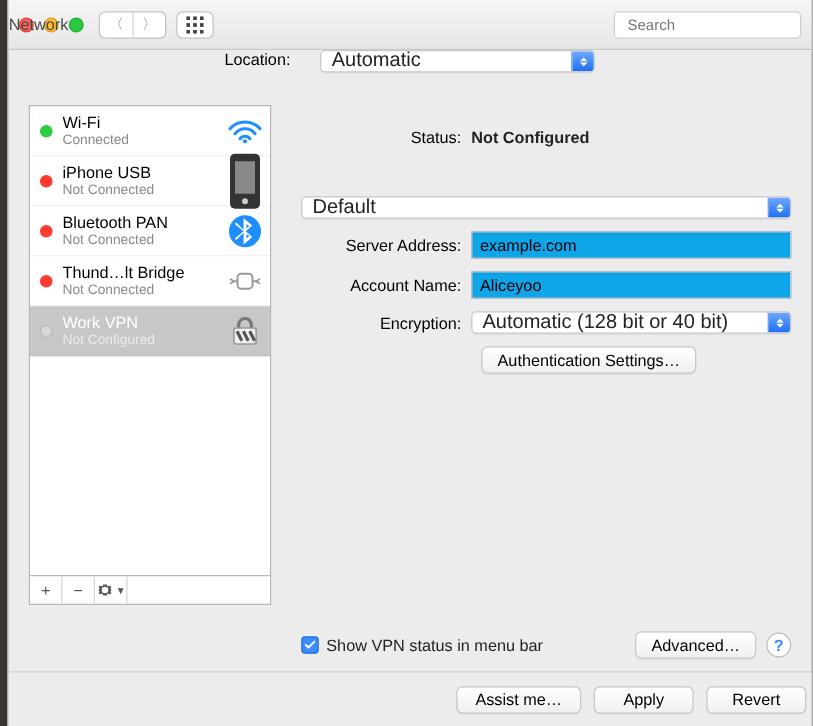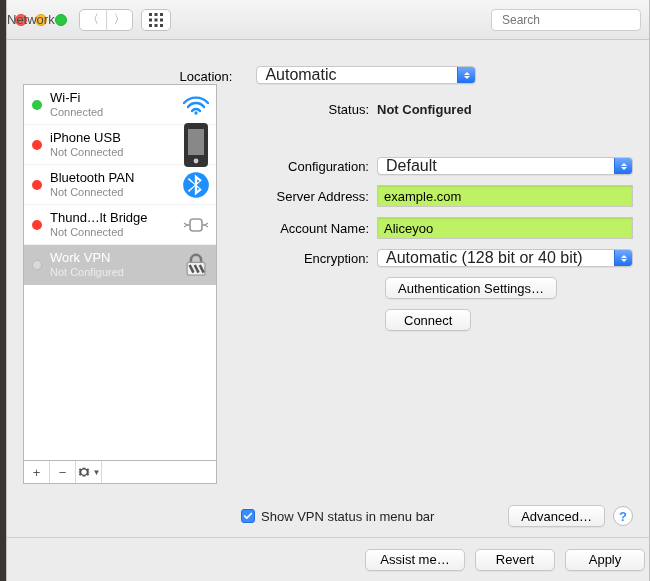--- a/index.html
+++ b/index.html
@@ -73,21 +73,21 @@
     height:22px; width:150px; padding:0 6px; color:#9a9a9a;
   }
   .searchwrap svg { width:12px; height:12px; margin-right:4px; fill:#9a9a9a;}
   .searchwrap input {
     border:none; outline:none; font-size:12px; flex:1; background:transparent;
     color:#333;
   }
   
   .location-row {
     height: 44px;
-    display:flex; align-items:flex-end; justify-content:center;
+    display:flex; align-items:flex-start; justify-content:center;
     gap:24px;
   }
   .location-row label { color:#000; }
   .select {
     position:relative;
     background:#fff;
     border:1px solid #c8c8c8;
     border-radius:4px;
     height:18px;
     display:flex; align-items:center;
@@ -167,21 +167,21 @@
   }
   .lbl { width:136px; text-align:right; padding-right:8px; color:#000;}
   .status-val { font-weight:bold; }
   .form-row {
     display:flex; align-items:center;
     margin-bottom: 10px;
   }
   .textinput {
     flex:1;
     height:22px;
-    background:#bef264;
+    background:#0ea5e9;
     border:1px solid #c8c8c8;
     border-radius:0;
     box-shadow: inset 0 1px 2px rgba(0,0,0,0.1);
     padding:0 6px;
     font-size:13px;
     outline:none;
   }
   .config-select, .enc-select { flex:1; }
   .btn {
     height:22px;
@@ -370,21 +370,20 @@
       </div>
     </div>
 
     <div class="detail">
       <div class="status-row">
         <div class="lbl">Status:</div>
         <div class="status-val">Not Configured</div>
       </div>
 
       <div class="form-row">
-        <div class="lbl">Configuration:</div>
         <div class="select config-select">
           <span>Default</span>
           <span class="cap"></span>
         </div>
       </div>
 
       <div class="form-row">
         <div class="lbl">Server Address:</div>
         <input class="textinput" value="example.com" style="">
       </div>
@@ -398,23 +397,20 @@
         <div class="lbl">Encryption:</div>
         <div class="select enc-select">
           <span>Automatic (128 bit or 40 bit)</span>
           <span class="cap"></span>
         </div>
       </div>
 
       <div class="btn-row-indent">
         <button class="btn">Authentication Settings…</button>
       </div>
-      <div class="btn-row-indent">
-        <button class="btn" style="padding:0 18px">Connect</button>
-      </div>
 
       <div class="spacer"></div>
 
       <div class="bottom-line">
         <label style="display:flex;align-items:center">
           <span class="chk">
             <svg viewBox="0 0 12 12">
                 <path d="M2 6l2.5 2.5L10 3" stroke="#fff" stroke-width="2" fill="none" stroke-linecap="round" stroke-linejoin="round"></path>
               </svg>
           </span>
@@ -422,17 +418,17 @@
         </label>
         <div style="flex:1"></div>
         <button class="btn">Advanced…</button>
         <span class="help">?</span>
       </div>
     </div>
   </div>
 
   <div class="footer">
     <button class="btn" style="width:100px">Assist me…</button>
+    <button class="btn" style="width:80px">Apply</button>
     <button class="btn" style="width:80px">Revert</button>
-    <button class="btn" style="width:80px">Apply</button>
   </div>
 
 </div>
 
 </body></html>

